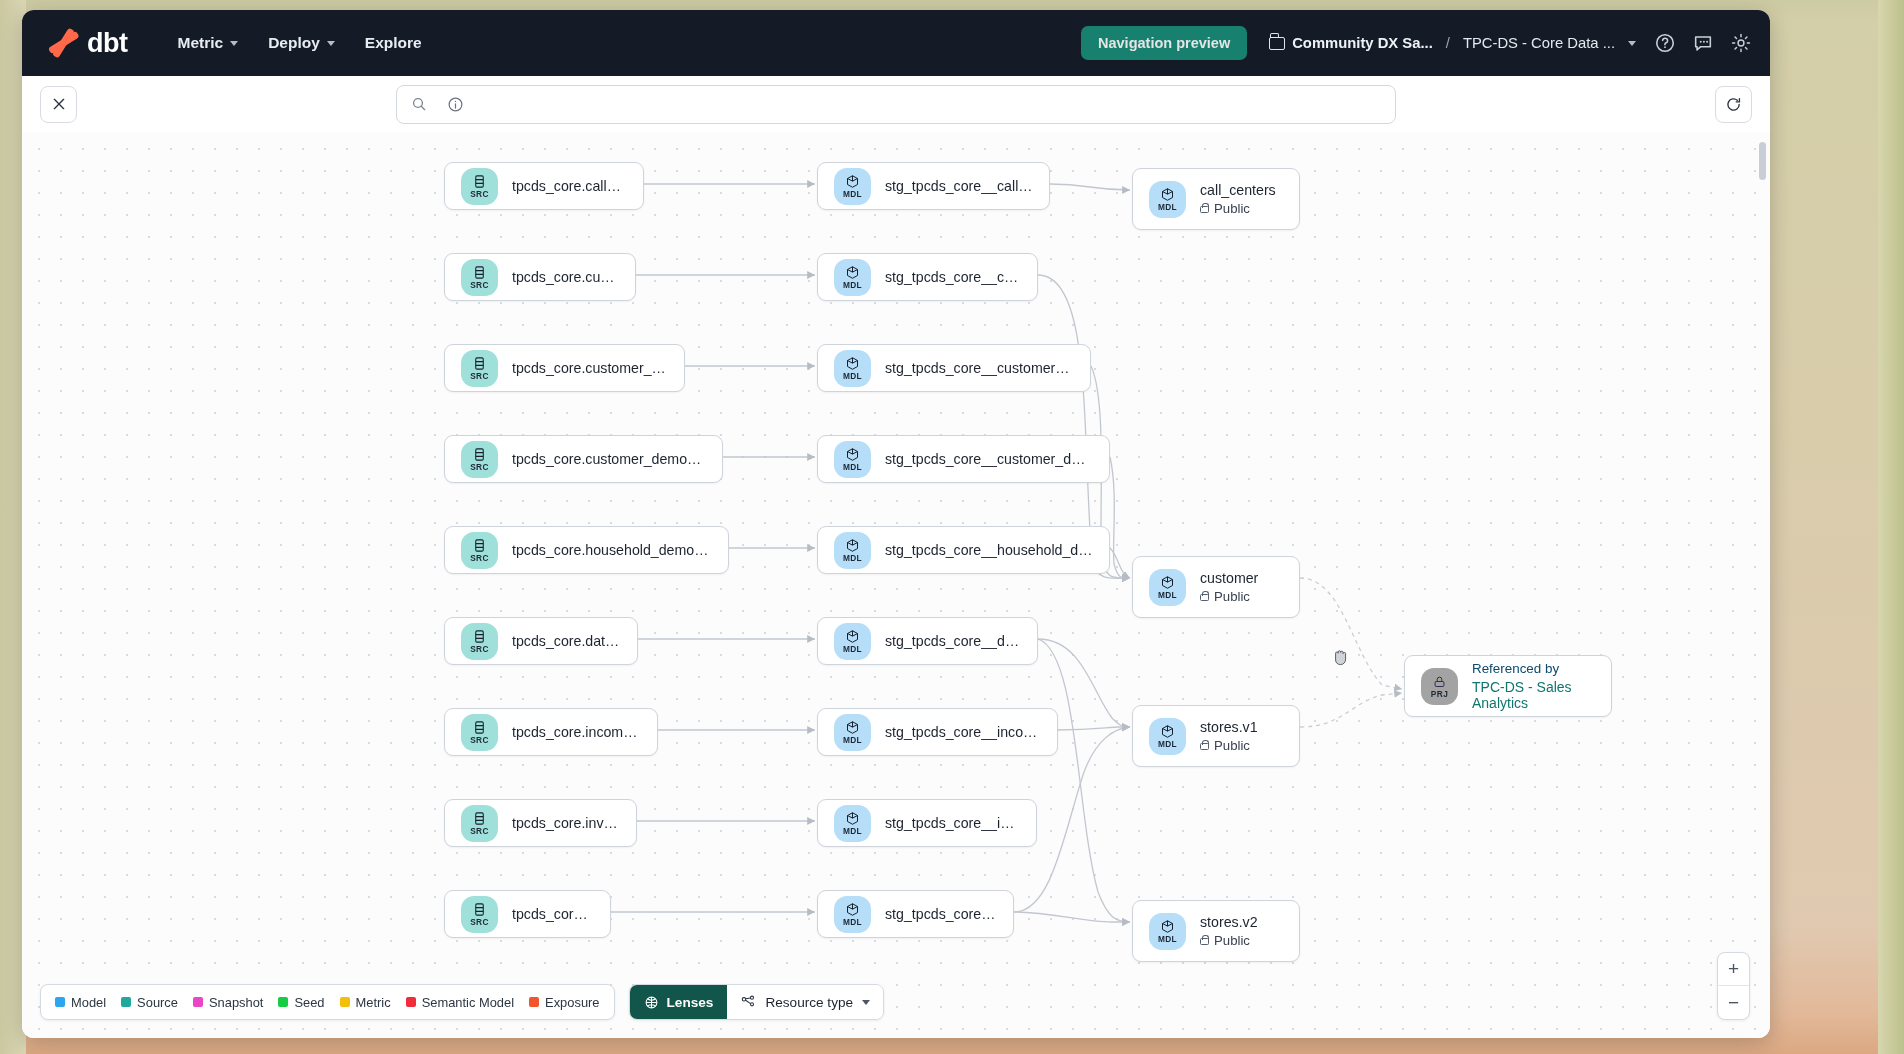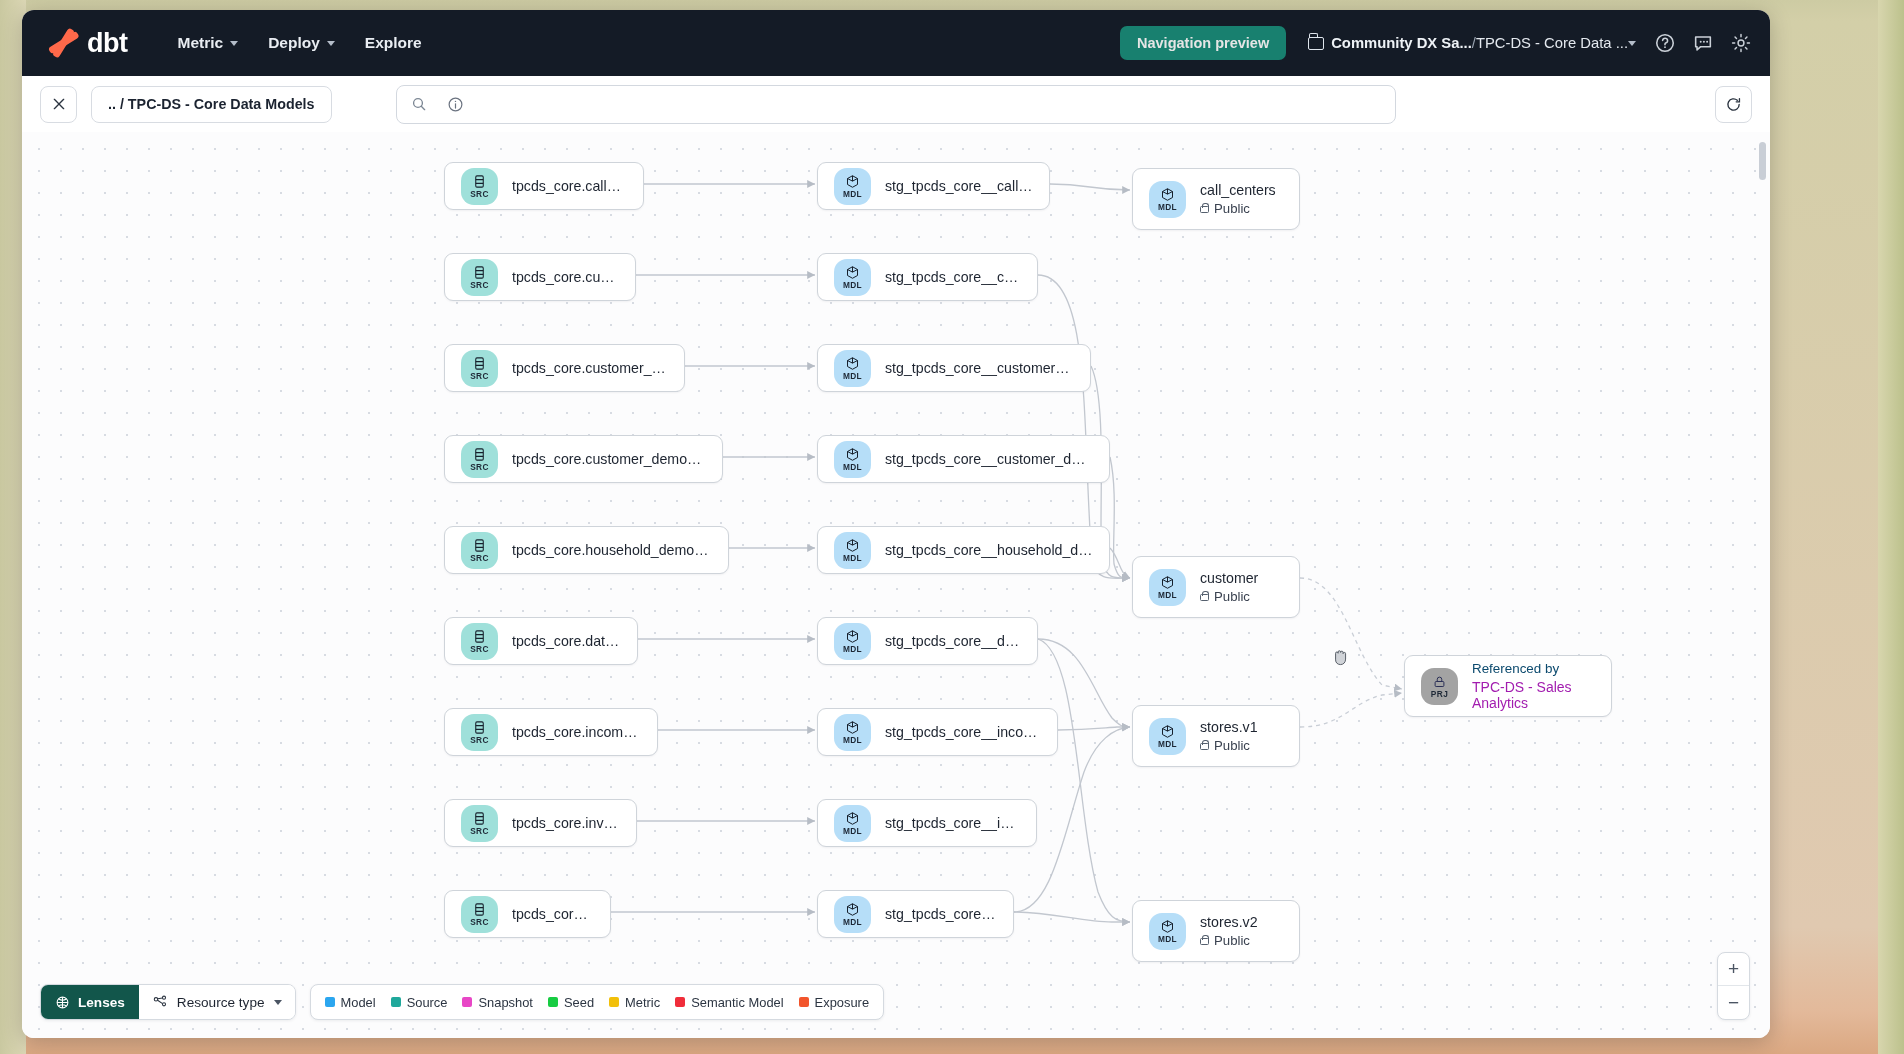--- a/index.html
+++ b/index.html
@@ -87,21 +87,21 @@
   .chev {
     width:0;height:0;border-left:4.5px solid transparent;border-right:4.5px solid transparent;
     border-top:5px solid #b4bdc9; display:inline-block;
   }
   .nav-spacer { flex:1 1 auto; }
   #nav-preview-btn {
     background:#18806f; color:#e5e5e5; font-size:14.5px; font-weight:600;
     padding:9px 17px; border-radius:7px; border:none; cursor:pointer; white-space:nowrap;
   }
   .crumbs {
-    display:flex; align-items:center; gap:0; margin-left:22px;
+    display:flex; align-items:center; gap:13px; margin-left:22px;
     font-size:14.8px; color:#eef2f6; white-space:nowrap;
   }
   .crumbs .proj { font-weight:700; display:flex; align-items:center; gap:7px; cursor:pointer;}
   .crumbs .sep { color:#9aa4b1; font-weight:400;}
   .crumbs .env { font-weight:400; color:#e4e9ef; cursor:pointer;}
   .folder-ico {
     width:16px;height:13px;border:1.6px solid #dfe5ec;border-radius:2px;position:relative;
     display:inline-block;
   }
   .folder-ico:before{
@@ -313,21 +313,20 @@
       </span>
     </div>
   </div>
 
   <div id="subbar">
     <div class="icon-btn">
       <svg width="16" height="16" viewBox="0 0 24 24" stroke="#2b3440" stroke-width="2" stroke-linecap="round">
         <path d="M5 5l14 14M19 5L5 19"></path>
       </svg>
     </div>
-    <div id="breadcrumb-pill">.. / TPC-DS - Core Data Models</div>
 
     <div id="search-wrap">
       <div id="search-box">
         <span style="display:flex;margin-right:10px;">
           <svg width="16" height="16" viewBox="0 0 24 24" fill="none" stroke="#7c8794" stroke-width="2">
             <circle cx="10.5" cy="10.5" r="6.6"></circle>
               <path d="M15.4 15.4L20.5 20.5" stroke-linecap="round"></path>
           </svg>
         </span>
         <span style="display:flex;margin-left:10px;">
@@ -723,34 +722,65 @@
               <svg width="15" height="15" viewBox="0 0 24 24" fill="none" stroke="#2a2f56" stroke-width="1.6">
                 <rect x="5" y="12" width="14" height="8" rx="1.6"></rect>
                 <path d="M8.4 12V8.6a3.6 3.6 0 0 1 7.2 0V12"></path>
               </svg>
             </span>
             <span class="tag">PRJ</span>
           </div>
           <div class="labels">
             <div class="title" style="font-size: 13.4px; color: #0c4a6e;">Referenced by</div>
             <div class="sub">
-              <span style="font-size: 14px; color: #a21caf;">TPC-DS - Sales Analytics</span>
+              <span style="font-size: 14px; color: #0f766e;">TPC-DS - Sales Analytics</span>
             </div>
           </div>
         </div>
       </div>
 
     <div id="grab-cursor">
       <svg width="20" height="22" viewBox="0 0 24 26" fill="#d0d3d8" stroke="#5a6069" stroke-width="1.2">
         <path d="M5.5 13V8.5a1.5 1.5 0 0 1 3 0V7a1.5 1.5 0 0 1 3 0v0.5a1.5 1.5 0 0 1 3 0V9a1.5 1.5 0 0 1 3 0v6.5c0 4-2.6 6.6-6 6.6-3.3 0-6-2-6-5.6z"></path>
       </svg>
     </div>
   </div>
 
   <div id="bottombar">
+    <div id="legend">
+        <div class="lg">
+          <span class="sw" style="background:#2ba6ef"></span>
+          <span>Model</span>
+        </div>
+        <div class="lg">
+          <span class="sw" style="background:#1fa89b"></span>
+          <span>Source</span>
+        </div>
+        <div class="lg">
+          <span class="sw" style="background:#e846c6"></span>
+          <span>Snapshot</span>
+        </div>
+        <div class="lg">
+          <span class="sw" style="background:#17cc42"></span>
+          <span>Seed</span>
+        </div>
+        <div class="lg">
+          <span class="sw" style="background:#f2c00a"></span>
+          <span>Metric</span>
+        </div>
+        <div class="lg">
+          <span class="sw" style="background:#f02d3a"></span>
+          <span>Semantic Model</span>
+        </div>
+        <div class="lg">
+          <span class="sw" style="background:#f2552c"></span>
+          <span>Exposure</span>
+        </div>
+      </div>
+
     <div id="lenses-group">
       <div id="lenses-btn">
         <span style="display:flex;">
           <svg width="15" height="15" viewBox="0 0 24 24" fill="none" stroke="#ffffff" stroke-width="1.7">
             <circle cx="12" cy="12" r="8.6"></circle>
             <path d="M12 3.4v17.2M3.4 12h17.2M5.8 6.4c3.4 2.2 9 2.2 12.4 0M5.8 17.6c3.4-2.2 9-2.2 12.4 0"></path>
           </svg>
         </span>
         <span>Lenses</span>
       </div>
@@ -760,51 +790,20 @@
             <circle cx="6" cy="8" r="2.6"></circle>
               <circle cx="18" cy="5.5" r="2.3"></circle>
               <circle cx="18" cy="15.5" r="2.3"></circle>
             <path d="M8.4 7L15.8 5.9M8.4 9.4l7.4 5"></path>
           </svg>
         </span>
         <span>Resource type</span>
         <span class="chev" style="border-top-color:#4b5563;"></span>
       </div>
     </div>
-
-    <div id="legend">
-        <div class="lg">
-          <span class="sw" style="background:#2ba6ef"></span>
-          <span>Model</span>
-        </div>
-        <div class="lg">
-          <span class="sw" style="background:#1fa89b"></span>
-          <span>Source</span>
-        </div>
-        <div class="lg">
-          <span class="sw" style="background:#e846c6"></span>
-          <span>Snapshot</span>
-        </div>
-        <div class="lg">
-          <span class="sw" style="background:#17cc42"></span>
-          <span>Seed</span>
-        </div>
-        <div class="lg">
-          <span class="sw" style="background:#f2c00a"></span>
-          <span>Metric</span>
-        </div>
-        <div class="lg">
-          <span class="sw" style="background:#f02d3a"></span>
-          <span>Semantic Model</span>
-        </div>
-        <div class="lg">
-          <span class="sw" style="background:#f2552c"></span>
-          <span>Exposure</span>
-        </div>
-      </div>
   </div>
 
   <div id="zoomctl">
     <div>+</div>
     <div>−</div>
   </div>
 
   <div id="scrollhint"></div>
 </div>
 

